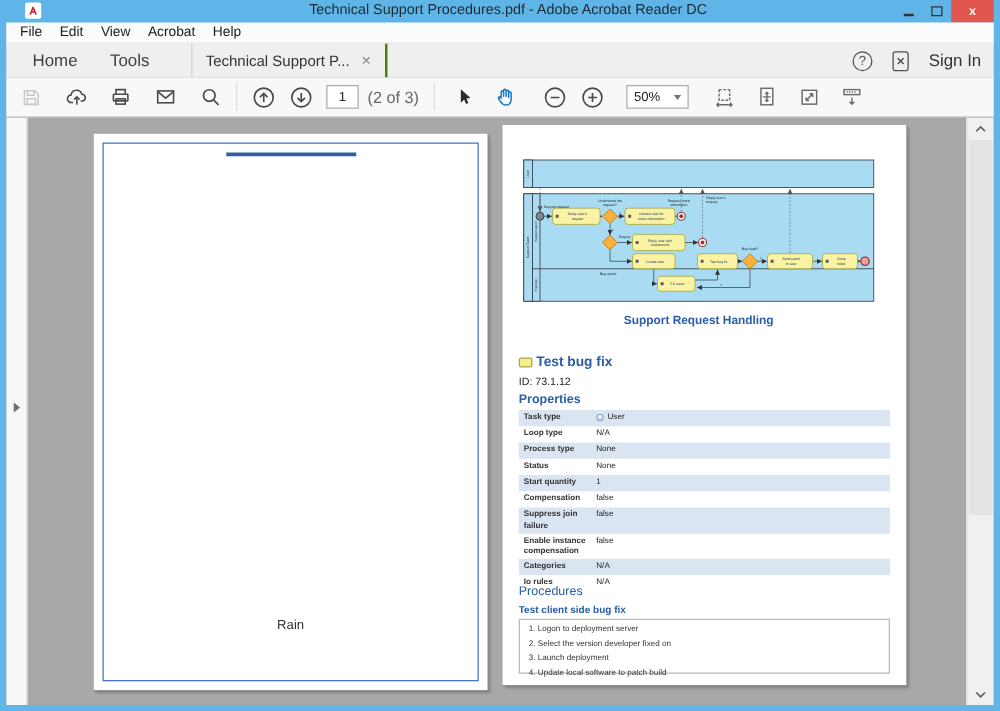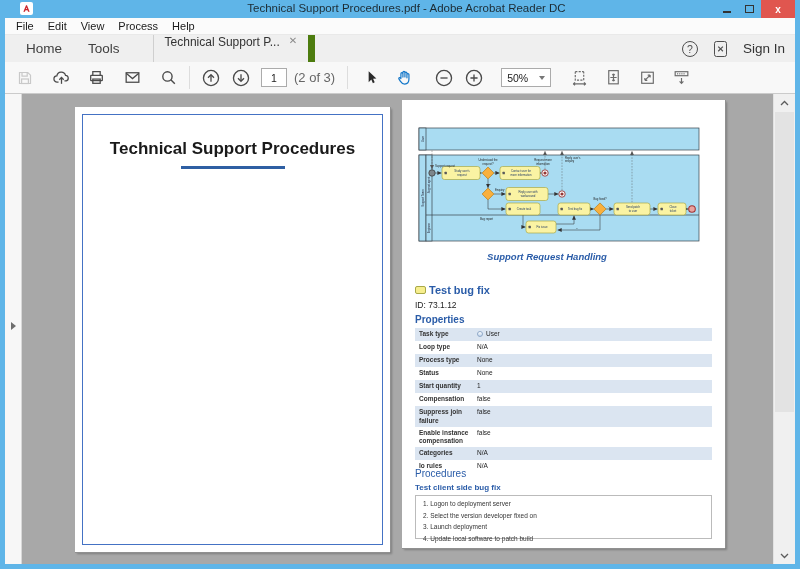--- a/index.html
+++ b/index.html
@@ -18,21 +18,21 @@
   .glyph-max { width:9px; height:8px; border:1.5px solid #333; }
 
   
   .menubar { position:absolute; top:18px; left:5px; right:5px; height:17px; background:#FBFBFB; border-bottom:1px solid #E9E9E9; display:flex; align-items:center; font-size:11px; color:#1a1a1a; padding-left:4px; }
   .menu-item { padding:0 7px; height:100%; display:flex; align-items:center; }
 
   
   .tabbar { position:absolute; top:35px; left:5px; right:5px; height:27px; background:#EFEFEF; display:flex; align-items:center; }
   .tab { height:100%; display:flex; align-items:center; font-size:13.5px; color:#404040; padding:0 13px; }
   .tab.home { margin-left:8px; }
-  .doc-tab { height:100%; display:flex; align-items:flex-start; gap:9px; padding:0 11px; margin-left:20px; border-left:1px solid #CFCFCF; border-right:7px solid #4d7c0f; font-size:12px; color:#333; }
+  .doc-tab { height:100%; display:flex; align-items:center; gap:9px; padding:0 11px; margin-left:20px; border-left:1px solid #CFCFCF; border-right:2px solid #4d7c0f; font-size:12px; color:#333; }
   .tab-close { color:#8a8a8a; font-size:10px; }
   .tab-right { margin-left:auto; display:flex; align-items:center; gap:16px; padding-right:10px; }
   .help-circle { width:16px; height:16px; border:1.3px solid #4f4f4f; border-radius:50%; color:#4f4f4f; font-size:10.5px; display:flex; align-items:center; justify-content:center; }
   .device-ico { width:13px; height:16px; border:1.3px solid #4f4f4f; border-radius:2.5px; color:#4f4f4f; font-size:8.5px; display:flex; align-items:center; justify-content:center; font-weight:bold; }
   .signin { font-size:13.5px; color:#333; }
 
   
   .toolbar { position:absolute; top:62px; left:5px; right:5px; height:32px; background:#F8F8F8; border-bottom:1px solid #CBCBCB; display:flex; align-items:center; }
   .tbtn { width:28px; height:26px; display:flex; align-items:center; justify-content:center; }
   .tbtn svg { display:block; }
@@ -50,21 +50,21 @@
   .left-page  { left:70px; top:13px; width:315px; height:445px; }
   .right-page { left:397px; top:6px; width:323px; height:448px; }
 
   .page1-frame { position:absolute; inset:7px; border:1.5px solid #4472C4; }
   .page1-title { margin-top:24px; text-align:center; font-weight:bold; font-size:17px; color:#1a1a1a; }
   .title-rule { width:104px; height:3px; background:#2E5FA3; margin:7px auto 0; }
   .page1-footer { position:absolute; bottom:38px; left:0; width:100%; text-align:center; font-size:10.5px; color:#333; }
 
   .diagram { position:absolute; left:16px; top:27px; }
   .dgm text { dominant-baseline:central; }
-  .caption { position:absolute; left:4px; top:151px; width:282px; text-align:center; font-size:9.5px; font-weight:bold; color:#2A5CA8;font-style:italic; }
+  .caption { position:absolute; left:16px; top:151px; width:282px; text-align:center; font-size:9.5px; font-weight:bold; color:#2A5CA8; }
   .sec-head { position:absolute; left:13px; top:184px; font-size:11px; font-weight:bold; color:#2A5CA8; display:flex; align-items:center; gap:3px; }
   .task-ico { width:11px; height:8px; background:#F7EE8E; border:1px solid #A9A948; border-radius:2px; }
   .id-line { position:absolute; left:13px; top:200px; font-size:8.5px; color:#222; }
   .prop-head { position:absolute; left:13px; top:214px; font-size:10px; font-weight:bold; color:#2A5CA8; }
   .props { position:absolute; left:13px; top:228px; width:297px; }
   .prow { display:flex; min-height:13px; align-items:flex-start; padding:2px 0 1px 4px; font-size:6.5px; color:#222; }
   .prow.shade { background:#DBE5F1; }
   .plabel { width:58px; font-weight:bold; color:#333; line-height:1.35; flex-shrink:0; }
   .pvalue { flex:1; display:flex; align-items:center; gap:3px; line-height:1.35; }
   .user-ico { width:6px; height:6px; border-radius:50%; border:1px solid #8FA8C8; background:linear-gradient(#fff,#BFD4EC); flex-shrink:0; }
@@ -99,21 +99,21 @@
           <span class="glyph-max"></span>
         </div>
       <div class="win-btn close">x</div>
     </div>
   </div>
 
   <div class="menubar">
     <span class="menu-item">File</span>
     <span class="menu-item">Edit</span>
     <span class="menu-item">View</span>
-    <span class="menu-item">Process</span>
+    <span class="menu-item">Acrobat</span>
     <span class="menu-item">Help</span>
   </div>
 
   <div class="tabbar">
     <div class="tab home">Home</div>
     <div class="tab">Tools</div>
     <div class="doc-tab">
       <span>Technical Support P...</span>
       <span class="tab-close">✕</span>
     </div>
@@ -229,22 +229,22 @@
     </div>
   </div>
 
   <div class="docarea">
     <div class="navstrip">
       <span class="navarrow"></span>
     </div>
 
     <div class="page left-page">
       <div class="page1-frame">
-        <div class="page1-title">Technical Support Procedures</div>
         <div class="title-rule"></div>
+        <div class="page1-footer">Rain</div>
       </div>
     </div>
 
     <div class="page right-page">
       <svg class="diagram dgm" width="282" height="115" viewBox="0 0 282 115">
         <defs>
           <marker id="ah" markerWidth="5" markerHeight="5" refX="4" refY="2" orient="auto" markerUnits="userSpaceOnUse">
               <path d="M0 0 L4.2 2 L0 4 Z" fill="#333"></path>
             </marker>
           <marker id="ahg" markerWidth="5" markerHeight="5" refX="4" refY="2" orient="auto" markerUnits="userSpaceOnUse">

